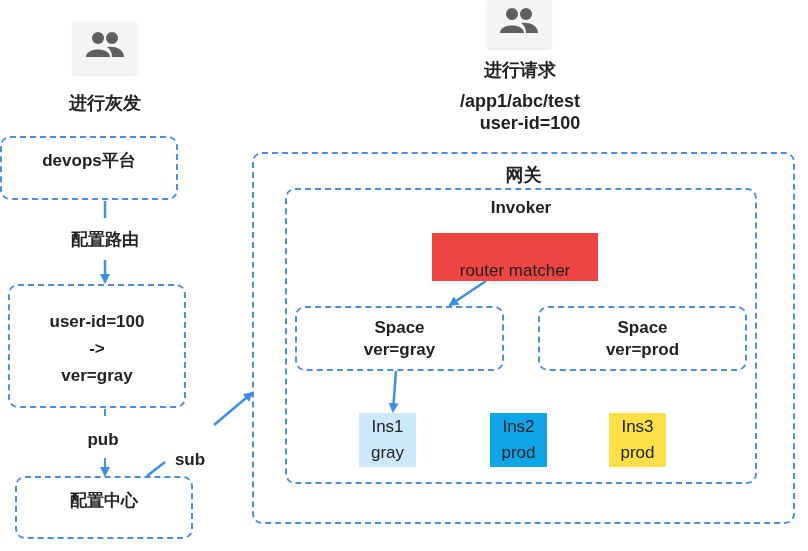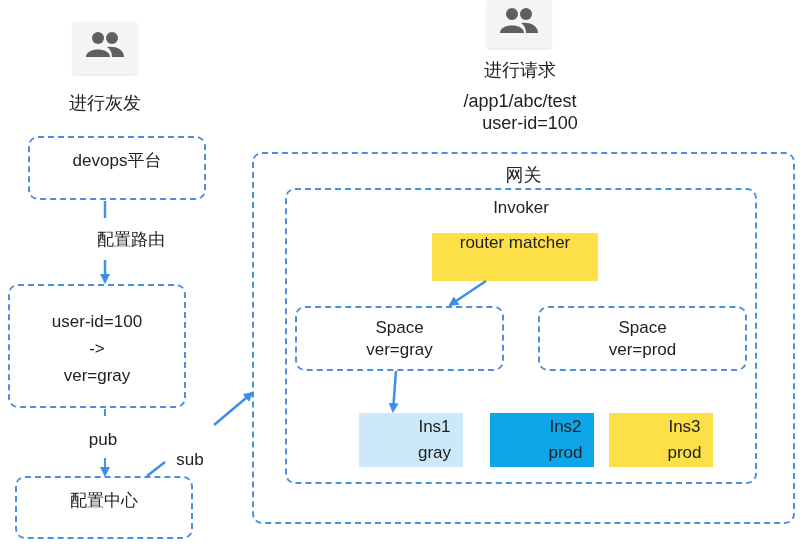--- a/index.html
+++ b/index.html
@@ -3,43 +3,43 @@
   <meta charset="utf-8">
   <style>
     html, body { margin: 0; padding: 0; }
     body {
       width: 808px; height: 551px; position: relative; overflow: hidden;
       background: #ffffff;
       font-family: "Liberation Sans", "DejaVu Sans", sans-serif;
       color: #222;
     }
     .abs { position: absolute; }
-    .txt { font-size: 17px; line-height: 22px; text-align: center; white-space: nowrap; }
+    .txt { font-size: 17px; line-height: 22px; text-align: center; white-space: nowrap; font-weight: bold; }
     .iconbox {
       position: absolute; width: 64px; height: 52px; background: #f5f5f5;
       box-shadow: 0 1px 2px rgba(0,0,0,0.12);
     }
     .iconbox svg { position: absolute; left: 12px; top: 8px; }
     .dbox {
       position: absolute; box-sizing: border-box;
       border: 2px dashed #4a90e2; border-radius: 10px;
     }
     .center-col {
       position: absolute; display: flex; flex-direction: column;
       align-items: center; justify-content: center;
     }
     .gray-box {
-      position: absolute; background: #fde047;
-      display: flex; align-items: flex-start; justify-content: center;
+      position: absolute; background: #ef4444;
+      display: flex; align-items: flex-end; justify-content: center;
       font-size: 17px;
     }
     .ins {
       position: absolute; width: 57px; height: 54px;
       display: flex; flex-direction: column; align-items: center; justify-content: center;
-      font-size: 17px; line-height: 26px; padding-left: 47px;
+      font-size: 17px; line-height: 26px;
     }
     svg.overlay { position: absolute; left: 0; top: 0; pointer-events: none; }
   </style>
 </head>
 <body>
 
 <div class="iconbox" style="left:73px;top:22px;">
   <svg width="40" height="30" viewBox="0 0 40 30">
     <circle cx="13" cy="8" r="6" fill="#5f5f5f"></circle>
     <circle cx="27" cy="8" r="6" fill="#5f5f5f"></circle>
@@ -54,25 +54,25 @@
     <circle cx="13" cy="8" r="6" fill="#5f5f5f"></circle>
     <circle cx="27" cy="8" r="6" fill="#5f5f5f"></circle>
     <path d="M1 27 C1 17, 25 17, 25 27 Z" fill="#5f5f5f"></path>
     <path d="M22 17 C30 16, 39 19, 39 27 L27 27 C27 22, 25 19, 22 17 Z" fill="#5f5f5f"></path>
   </svg>
 </div>
 <div class="abs txt" style="left:455px;top:59px;width:130px;font-size:18px;">进行请求</div>
 <div class="abs txt" style="left:440px;top:90px;width:160px;font-size:18px;">/app1/abc/test</div>
 <div class="abs txt" style="left:465px;top:112px;width:130px;font-size:18px;">user-id=100</div>
 
-<div class="dbox center-col" style="left:28px;top:136px;width:178px;height:64px;">
+<div class="dbox center-col" style="left:0;top:136px;width:178px;height:64px;">
   <div class="txt" style="margin-top:-14px;">devops平台</div>
 </div>
 
-<div class="abs txt" style="left:45px;top:229px;width:120px;text-align:right;">配置路由</div>
+<div class="abs txt" style="left:45px;top:229px;width:120px;">配置路由</div>
 
 <div class="dbox center-col" style="left:8px;top:284px;width:178px;height:124px;">
   <div class="txt" style="margin-top:5px;">user-id=100</div>
   <div class="txt" style="margin-top:5px;">-&gt;</div>
   <div class="txt" style="margin-top:5px;">ver=gray</div>
 </div>
 
 <div class="abs txt" style="left:78px;top:429px;width:50px;">pub</div>
 <div class="abs txt" style="left:170px;top:409px;width:40px;margin-top:40px;">sub</div>
 

